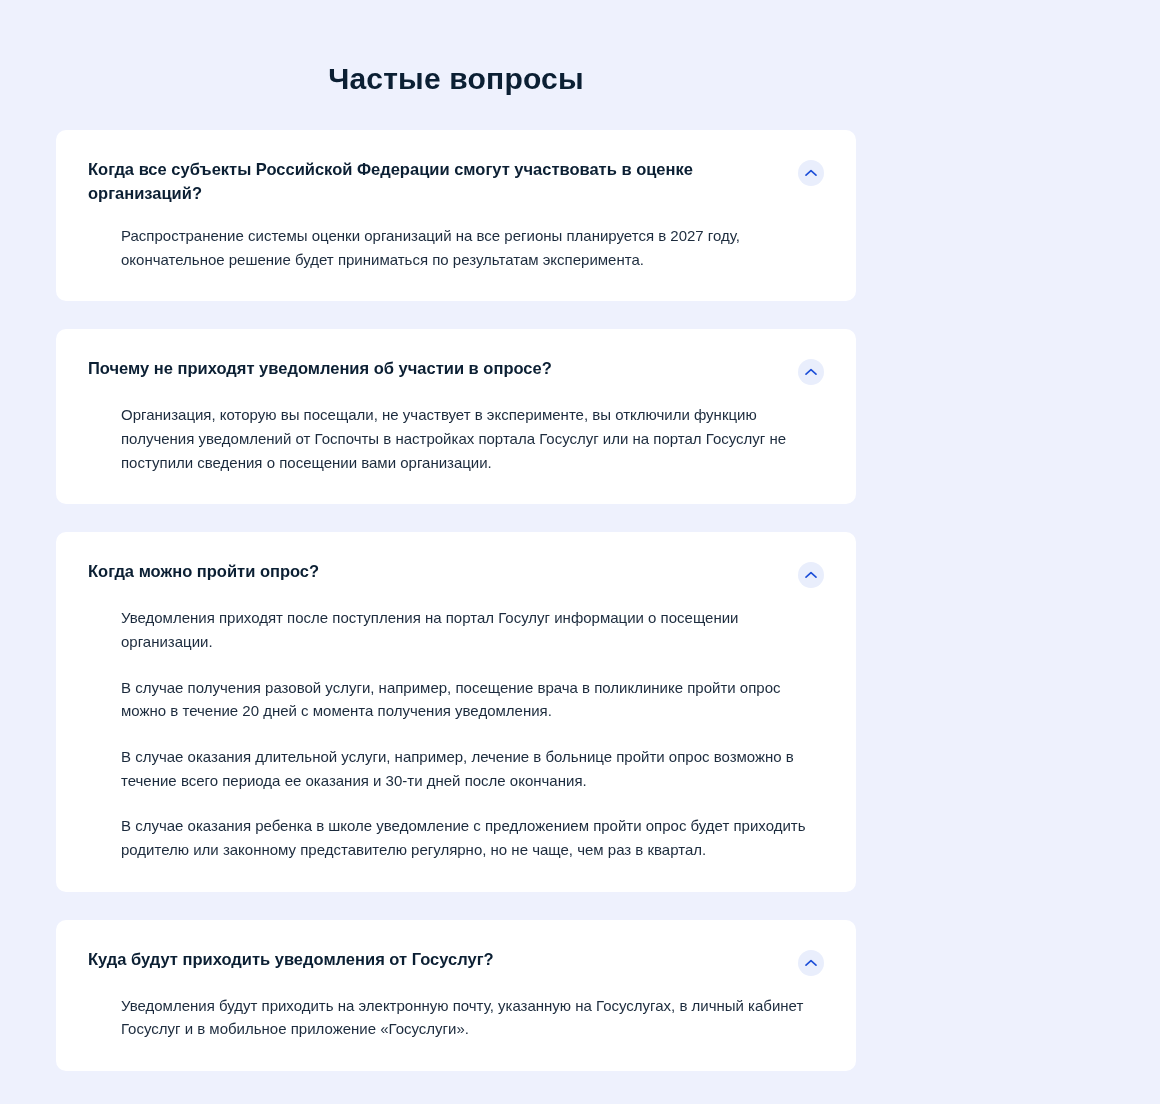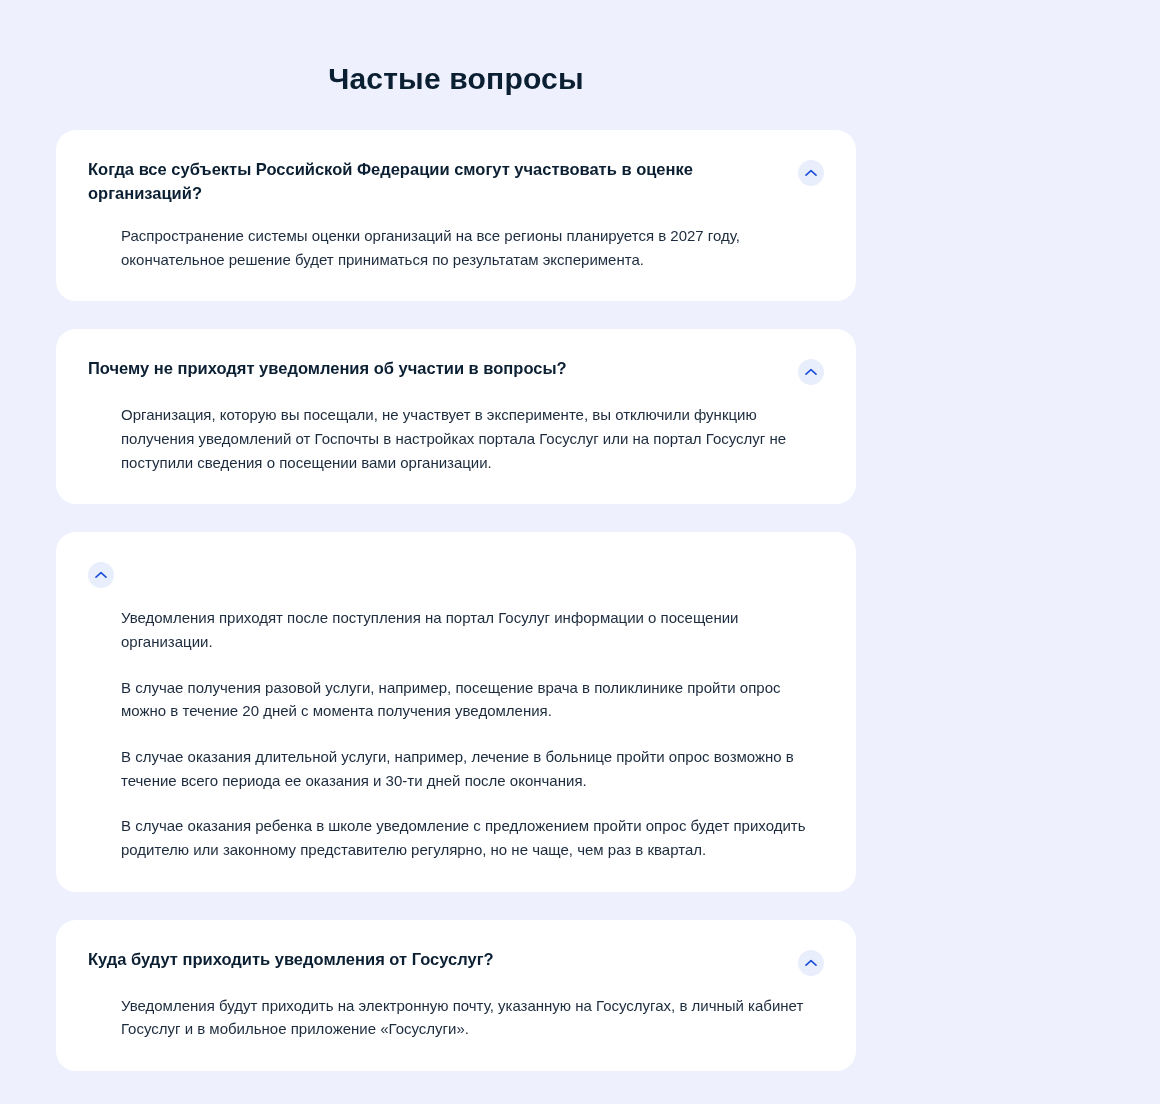--- a/index.html
+++ b/index.html
@@ -31,21 +31,21 @@
   }
   .faq-list {
     width: 800px;
     margin: 0 auto;
     display: flex;
     flex-direction: column;
     gap: 28px;
   }
   .faq-item {
     background: #ffffff;
-    border-radius: 20px;
+    border-radius: 10px;
     padding: 28px 32px 30px 32px;
     box-sizing: border-box;
     position: relative;
   }
   .faq-head {
     display: flex;
     align-items: flex-start;
     justify-content: space-between;
     gap: 20px;
   }
@@ -107,34 +107,35 @@
           </svg>
         </button>
       </div>
       <div class="faq-answer">
         <p class="faq-para">Распространение системы оценки организаций на все регионы планируется в 2027 году, окончательное решение будет приниматься по результатам эксперимента.</p>
       </div>
     </div>
 
     <div class="faq-item">
       <div class="faq-head">
-        <p class="faq-question">Почему не приходят уведомления об участии в вопросы?</p>
+        <p class="faq-question">Почему не приходят уведомления об участии в опросе?</p>
         <button class="toggle-btn" aria-label="collapse">
           <svg width="12" height="8" viewBox="0 0 12 8" fill="none" aria-hidden="true">
             <path d="M1 6.2L6 1.6L11 6.2" stroke="#1d4fd8" stroke-width="1.6" stroke-linecap="round" stroke-linejoin="round"></path>
           </svg>
         </button>
       </div>
       <div class="faq-answer">
         <p class="faq-para">Организация, которую вы посещали, не участвует в эксперименте, вы отключили функцию получения уведомлений от Госпочты в настройках портала Госуслуг или на портал Госуслуг не поступили сведения о посещении вами организации.</p>
       </div>
     </div>
 
     <div class="faq-item">
       <div class="faq-head">
+        <p class="faq-question">Когда можно пройти опрос?</p>
         <button class="toggle-btn" aria-label="collapse">
           <svg width="12" height="8" viewBox="0 0 12 8" fill="none" aria-hidden="true">
             <path d="M1 6.2L6 1.6L11 6.2" stroke="#1d4fd8" stroke-width="1.6" stroke-linecap="round" stroke-linejoin="round"></path>
           </svg>
         </button>
       </div>
       <div class="faq-answer">
         <p class="faq-para">Уведомления приходят после поступления на портал Госулуг информации о посещении организации.</p>
         <p class="faq-para">В случае получения разовой услуги, например, посещение врача в поликлинике пройти опрос можно в течение 20 дней с момента получения уведомления.</p>
         <p class="faq-para">В случае оказания длительной услуги, например, лечение в больнице пройти опрос возможно в течение всего периода ее оказания и 30-ти дней после окончания.</p>

